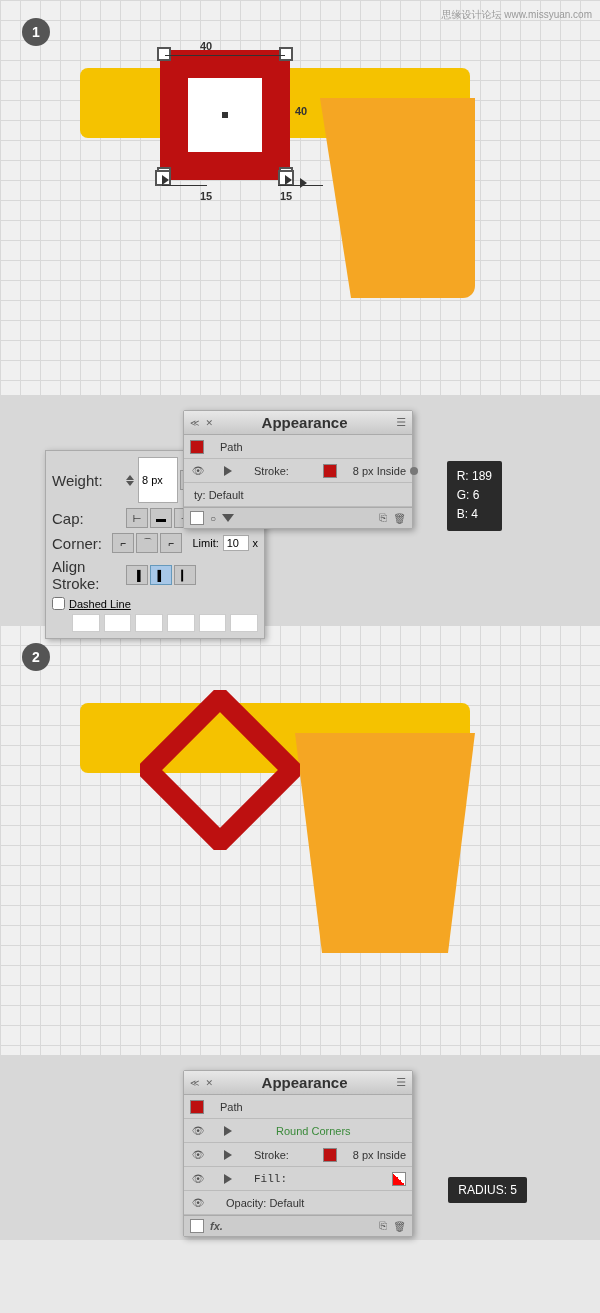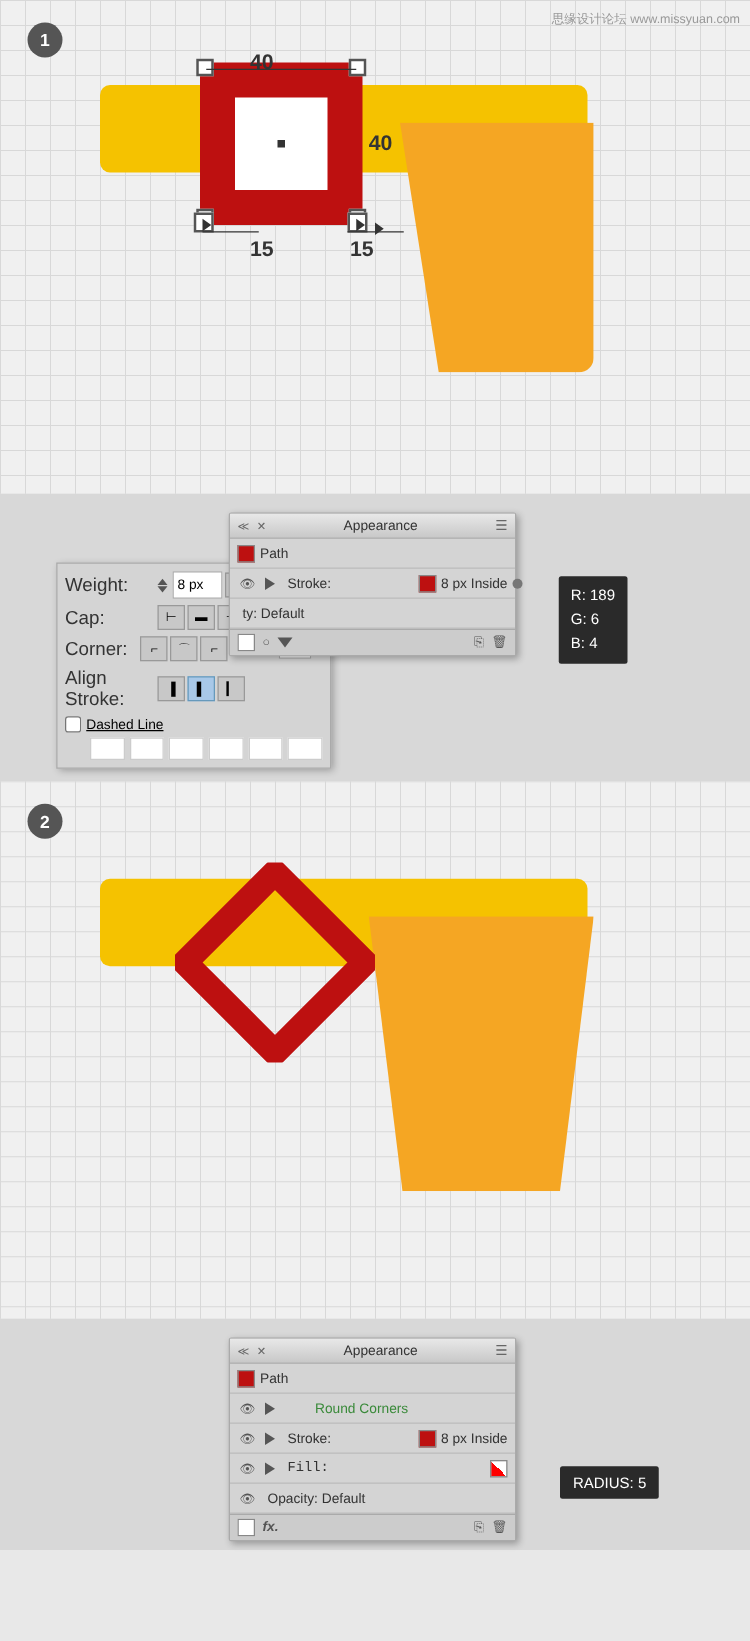--- a/index.html
+++ b/index.html
@@ -119,21 +119,21 @@
     }
 
     .handle.tl { top: 7px; left: 77px; }
     .handle.tr { top: 7px; left: 199px; }
     .handle.bl { top: 127px; left: 77px; }
     .handle.br { top: 127px; left: 199px; }
 
     
     .dim-label {
       position: absolute;
-      font-size: 17px;
+      font-size: 11px;
       font-weight: bold;
       color: #333;
       z-index: 10;
     }
 
     
     .panel-section {
       width: 600px;
       height: 230px;
       background: #d8d8d8;
@@ -159,31 +159,31 @@
       background: linear-gradient(to bottom, #e8e8e8, #c8c8c8);
       padding: 3px 6px;
       display: flex;
       align-items: center;
       justify-content: space-between;
       border-bottom: 1px solid #aaa;
       font-size: 11px;
     }
 
     .panel-title-text {
-      font-size: 11px;
+      font-size: 15px;
       color: #333;
-      font-weight: normal;
+      font-weight: bold;
     }
 
     .panel-row {
       display: flex;
       align-items: center;
       padding: 3px 6px;
       border-bottom: 1px solid #bbb;
-      gap: 4px;
+      gap: 16px;
       min-height: 24px;
     }
 
     .panel-row-label {
       font-size: 11px;
       color: #333;
       flex: 1;
     }
 
     .red-swatch {
@@ -247,21 +247,21 @@
 
     .stroke-label {
       font-size: 15px;
       color: #333;
       width: 70px;
     }
 
     .stroke-input {
       background: white;
       border: 1px solid #aaa;
-      padding: 4px 3px;
+      padding: 16px 3px;
       font-size: 11px;
       width: 40px;
       display: flex;
       align-items: center;
     }
 
     .btn-group {
       display: flex;
       gap: 2px;
     }

